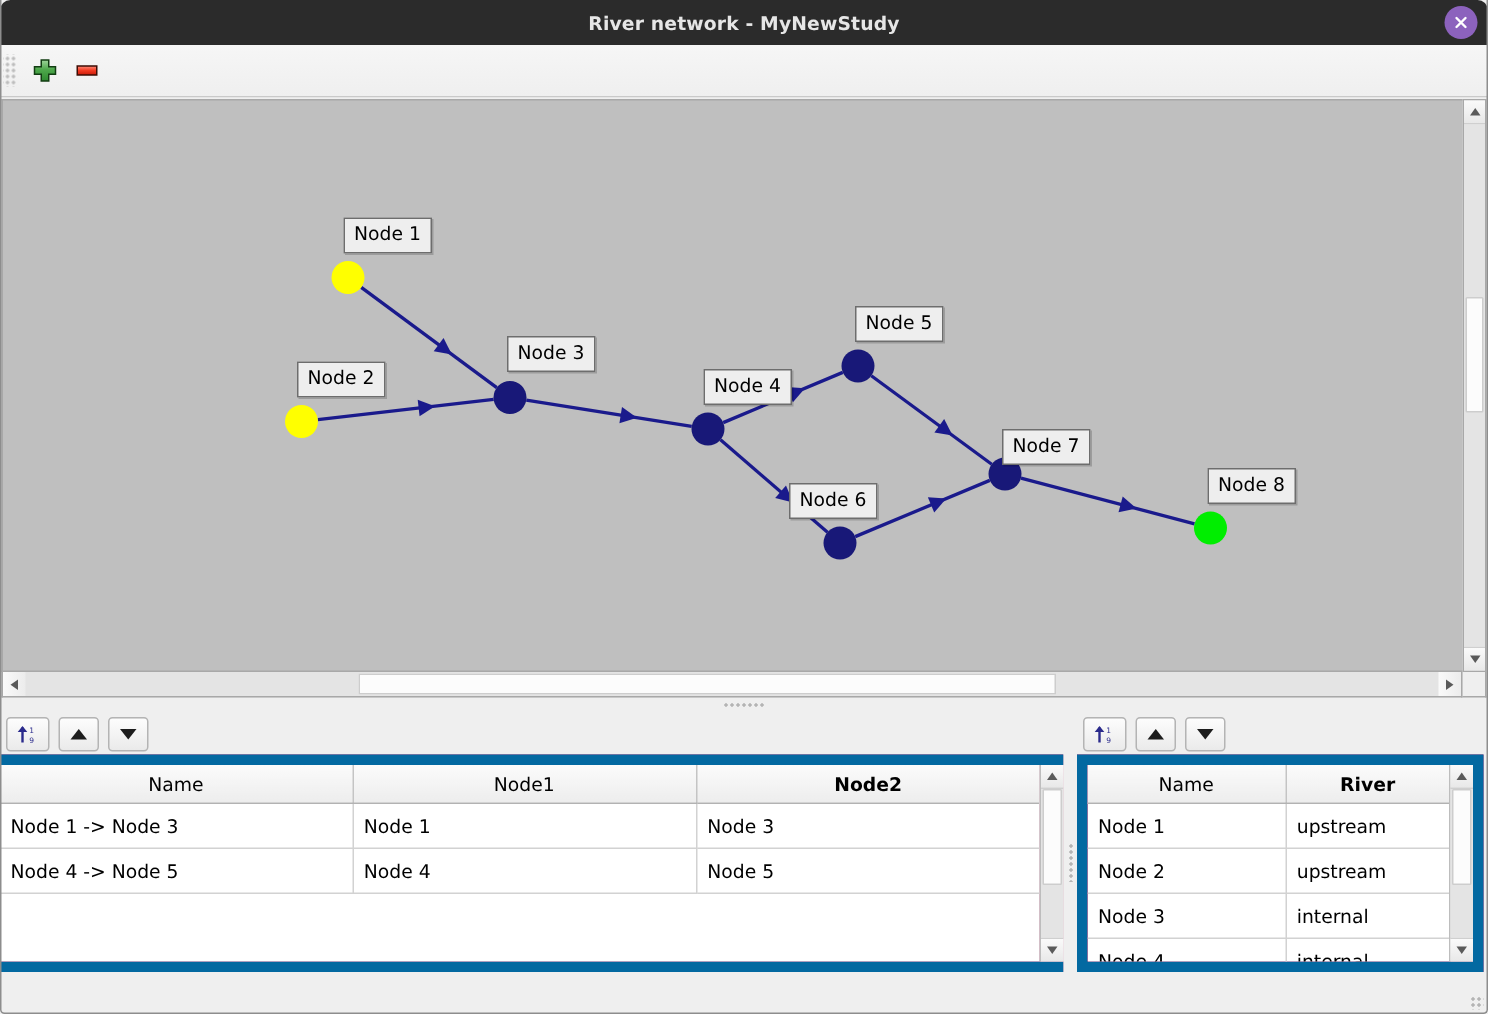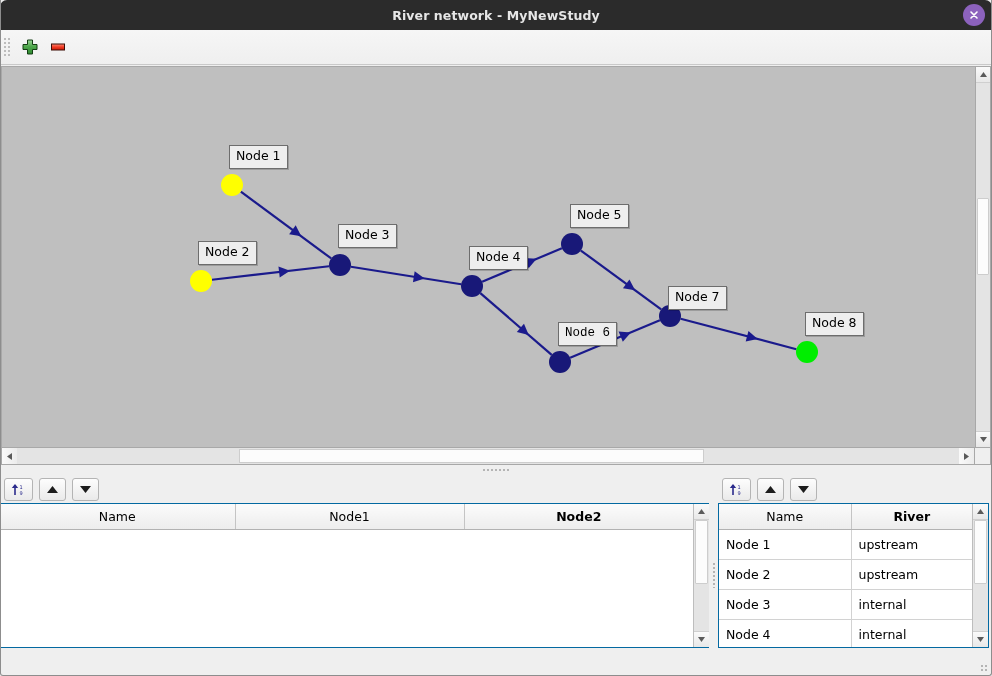--- a/index.html
+++ b/index.html
@@ -256,21 +256,21 @@
     cursor: pointer;
     box-sizing: border-box;
   }
   .pbtn.wide { width: 29px; }
   .pbtn svg { display: block; }
 
   .table-outer {
     flex: 1 1 auto;
     display: flex;
     min-height: 0;
-    border: 1px solid #0369a1;
+    border: 7px solid #0369a1;
     background: #be185d;
     box-sizing: border-box;
     margin: 0;
   }
   .panel.left .table-outer { margin: 0 0 0 0; border-left: none; border-right: none; }
   .panel.right .table-outer { margin: 0 3px 0 0; }
 
   .tbl-scrollarea {
     flex: 1 1 auto;
     min-width: 0;
@@ -441,21 +441,21 @@
             <circle cx="558" cy="295" r="11" fill="#181878"></circle>
             <circle cx="668" cy="249" r="11" fill="#181878"></circle>
             <circle cx="805" cy="285" r="11" fill="#00ee00"></circle>
           </svg>
         <div id="node-labels">
             <div class="node-label" style="left: 227px; top: 78px;">Node 1</div>
             <div class="node-label" style="left: 196px; top: 174px;">Node 2</div>
             <div class="node-label" style="left: 336px; top: 157px;">Node 3</div>
             <div class="node-label" style="left: 467px; top: 179px;">Node 4</div>
             <div class="node-label" style="left: 568px; top: 137px;">Node 5</div>
-            <div class="node-label" style="left: 556px; top: 255px; font-family: Liberation Mono, monospace;">Node 6</div>
+            <div class="node-label" style="left: 524px; top: 255px;">Node 6</div>
             <div class="node-label" style="left: 666px; top: 209px; margin-top: 10px;">Node 7</div>
             <div class="node-label" style="left: 803px; top: 245px;">Node 8</div>
           </div>
       </div>
 
       <div class="vscroll">
         <div class="sb-arrow">
           <svg width="9" height="7" viewBox="0 0 9 7">
               <path d="M4.5 1 L8 6 L1 6 Z" fill="#5a5a5a"></path>
             </svg>
@@ -526,20 +526,30 @@
                 <col>
               </colgroup>
             <thead>
               <tr>
                 <th>Name</th>
                 <th>Node1</th>
                 <th>Node2</th>
               </tr>
             </thead>
             <tbody id="branches-body">
+                <tr>
+                  <td>Node 1 -&gt; Node 3</td>
+                  <td>Node 1</td>
+                  <td>Node 3</td>
+                </tr>
+                <tr>
+                  <td>Node 4 -&gt; Node 5</td>
+                  <td>Node 4</td>
+                  <td>Node 5</td>
+                </tr>
               </tbody>
           </table>
         </div>
         <div class="vsb-table">
           <div class="sb-arrow">
             <svg width="9" height="7" viewBox="0 0 9 7">
                 <path d="M4.5 1 L8 6 L1 6 Z" fill="#5a5a5a"></path>
               </svg>
           </div>
           <div class="sb-track">

